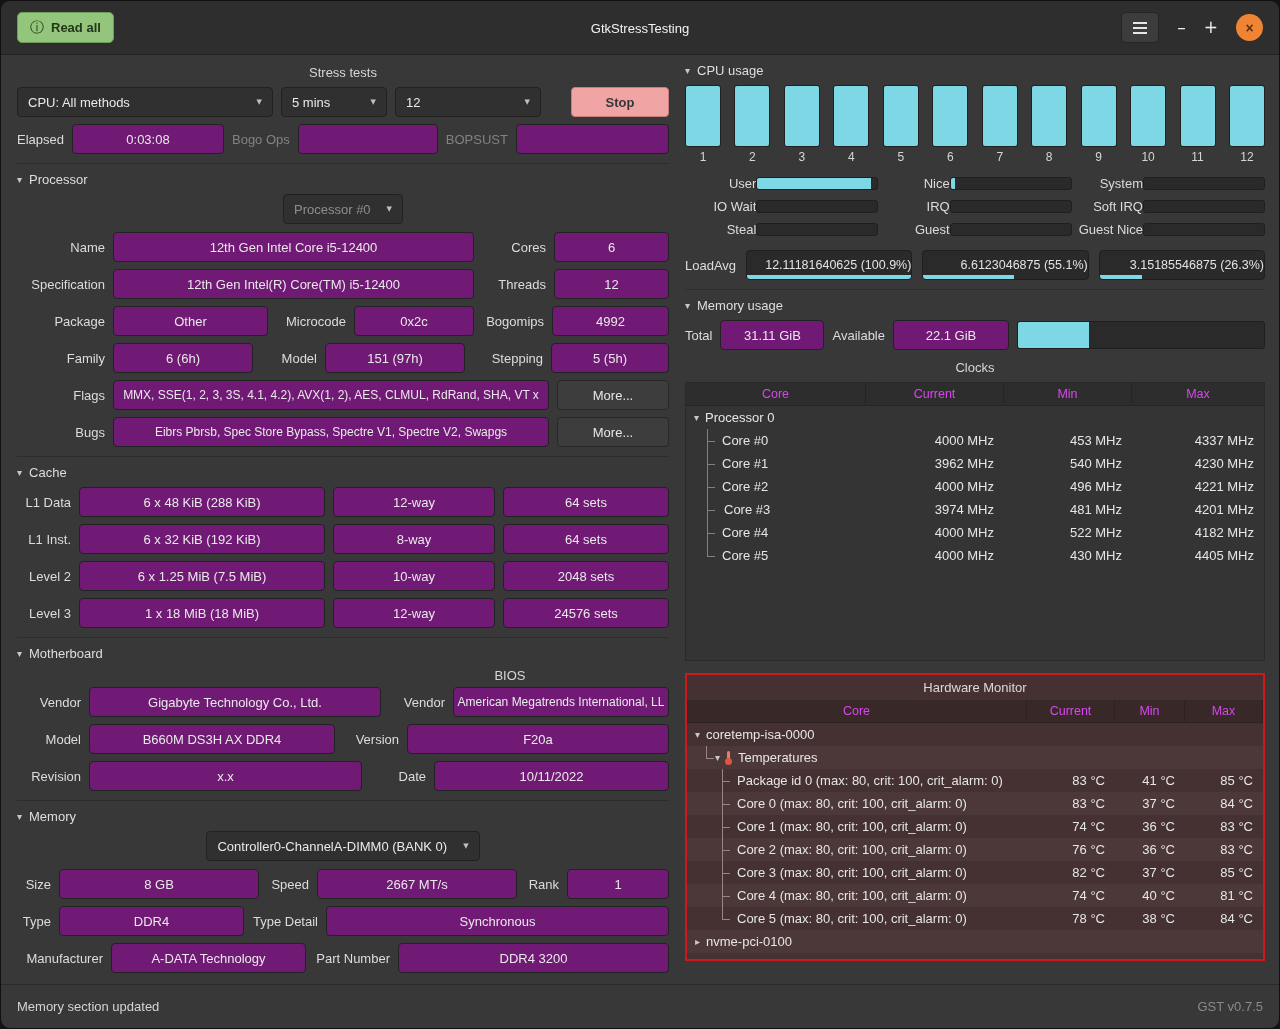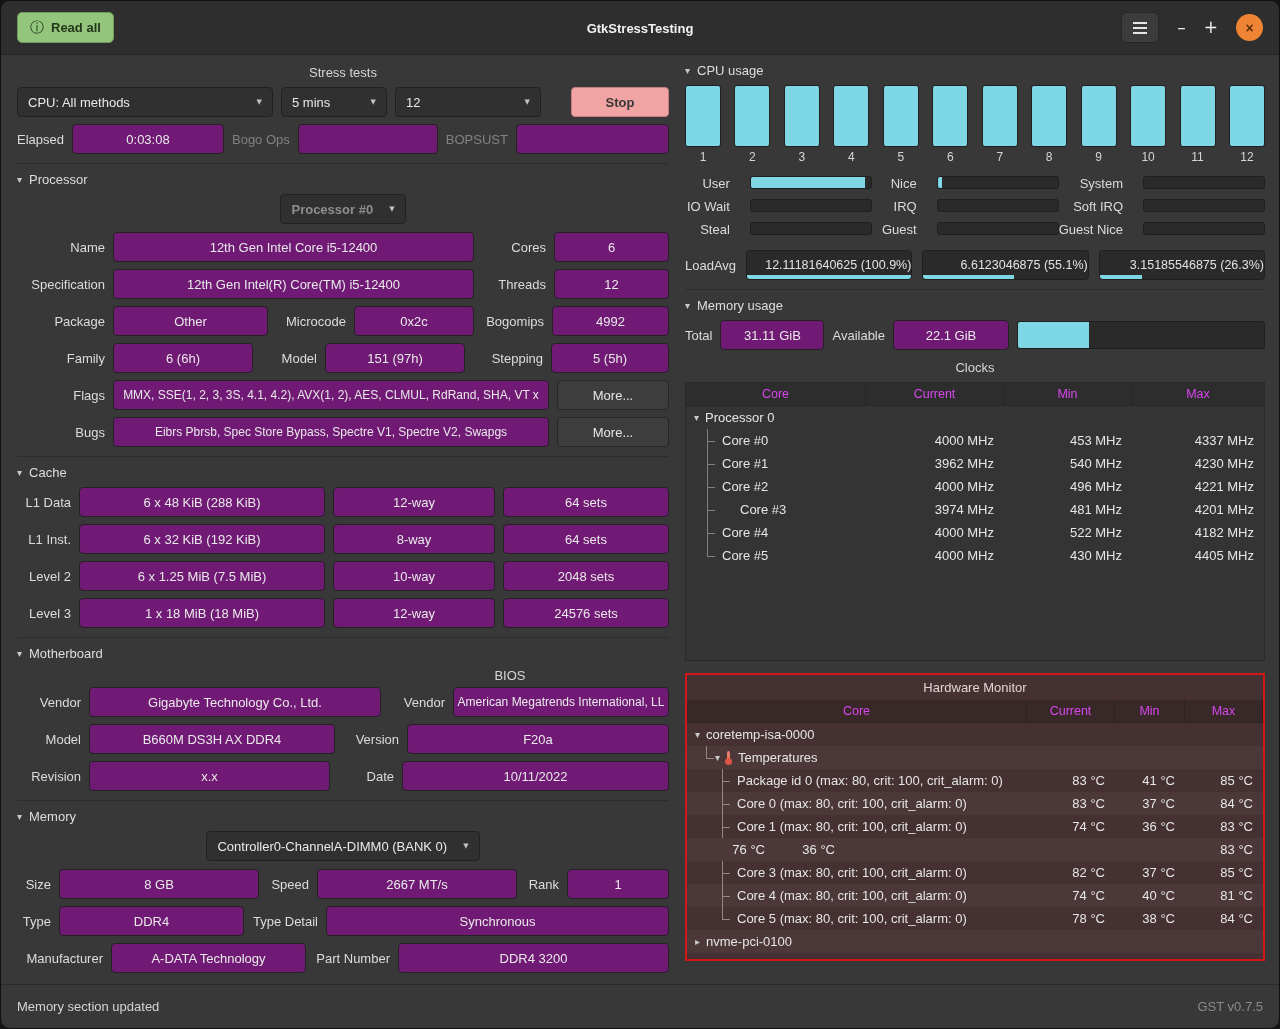--- a/index.html
+++ b/index.html
@@ -4,21 +4,21 @@
 <style>
   * { box-sizing:border-box; margin:0; padding:0; }
   html,body { width:1280px; height:1029px; }
   body { background:#141414; font-family:"Liberation Sans","DejaVu Sans",sans-serif; font-size:13px; color:#e2e2e2; }
   .window { position:absolute; inset:0; border-radius:10px; background:#383838; display:flex; flex-direction:column; overflow:hidden; border:1px solid #101010; }
 
   
   .titlebar { flex:none; height:54px; background:#2e2e2e; border-bottom:1px solid #232323; display:flex; align-items:center; padding:0 16px; position:relative; }
   .btn-readall { display:inline-flex; align-items:center; gap:7px; height:31px; padding:0 12px; background:#93c57c; border:1px solid #6f9c59; border-radius:5px; color:#23371a; font-weight:700; font-size:13px; cursor:pointer; }
   .btn-readall .ic { font-family:"DejaVu Sans",sans-serif; font-size:14px; font-weight:400; }
-  .win-title { position:absolute; left:50%; top:50%; transform:translate(-50%,-50%); font-weight:700; color:#f2f2f2; font-size:13px; }
+  .win-title { position:absolute; left:50%; top:50%; transform:translate(-50%,-50%); font-weight:400; color:#f2f2f2; font-size:13px; }
   .tb-right { margin-left:auto; display:flex; align-items:center; gap:18px; }
   .btn-menu { width:38px; height:31px; background:#3c3c3c; border:1px solid #262626; border-radius:5px; display:flex; align-items:center; justify-content:center; cursor:pointer; }
   .hamb { display:flex; flex-direction:column; gap:3px; }
   .hamb i { display:block; width:14px; height:2px; background:#e6e6e6; }
   .btn-flat { background:none; border:none; color:#ececec; font-size:17px; cursor:pointer; line-height:1; font-family:"DejaVu Sans",sans-serif; }
   .btn-close { width:27px; height:27px; border-radius:50%; background:#ef8434; border:none; color:#5d3208; font-size:14px; font-weight:700; display:flex; align-items:center; justify-content:center; cursor:pointer; }
 
   
   .content { flex:1; display:flex; gap:16px; padding:8px 14px 0 16px; overflow:hidden; }
   .col-left { width:652px; flex:none; }
@@ -30,34 +30,34 @@
   .sep { border:none; border-top:1px solid #2d2d2d; margin:9px 0 0; }
 
   .row { display:flex; align-items:center; gap:8px; margin-bottom:7px; }
   .lbl { color:#dcdcdc; text-align:right; flex:none; white-space:nowrap; }
   .lbl.dim { color:#828282; }
   .fld { height:30px; background:#701a75; border:1px solid #222; border-radius:4px; display:flex; align-items:center; justify-content:center; color:#e9e9e9; flex:none; white-space:nowrap; overflow:hidden; padding:0 4px; }
   .fld.small { font-size:12px; }
   .flex1 { flex:1 1 auto !important; width:auto !important; }
   .combo { height:30px; background:#303030; border:1px solid #212121; border-radius:4px; display:inline-flex; align-items:center; gap:8px; padding:0 10px; color:#e9e9e9; cursor:pointer; flex:none; }
   .combo .arr { font-family:"DejaVu Sans",sans-serif; font-size:7px; color:#c0c0c0; margin-left:auto; padding-left:8px; }
-  .combo.disabled { color:#8e8e8e;font-weight:bold; }
+  .combo.disabled { color:#8e8e8e; }
   .combo.fit { margin:0 auto 8px; display:flex; width:fit-content; }
   .btn { height:30px; background:#3d3d3d; border:1px solid #272727; border-radius:4px; color:#e6e6e6; cursor:pointer; font-size:13px; }
   .btn-stop { width:98px; background:#f0a4a4; border:1px solid #c87e7e; color:#383838; font-weight:700; margin-left:auto; }
 
   
   .bars { display:flex; justify-content:space-between; margin-top:2px; }
   .bar-slot { width:36px; text-align:center; }
   .bar { height:62px; background:#2a2a2a; border:1px solid #212121; border-radius:3px; display:flex; align-items:flex-end; overflow:hidden; }
   .bar .fillv { width:100%; background:#7ed7e4; }
   .bar-n { margin-top:3px; font-size:12px; color:#d6d6d6; }
 
   .meters { display:grid; grid-template-columns:1fr 1fr 1fr; row-gap:8px; margin-top:12px; }
-  .meter { display:flex; align-items:flex-start; justify-content:flex-end; gap:20px; }
+  .meter { display:flex; align-items:center; justify-content:flex-end; gap:0; }
   .trough { width:122px; height:13px; background:#2a2a2a; border:1px solid #1f1f1f; border-radius:3px; overflow:hidden; flex:none; }
   .trough .fill { height:100%; background:#7ed7e4; }
 
   .loadavg { display:flex; align-items:center; gap:10px; margin-top:13px; }
   .la-box { flex:1; height:30px; background:#2a2a2a; border:1px solid #1f1f1f; border-radius:4px; position:relative; display:flex; align-items:center; justify-content:flex-end; font-size:12.5px; overflow:hidden; }
   .la-fill { position:absolute; left:0; bottom:0; height:4px; background:#7ed7e4; }
 
   .level { flex:1; height:28px; background:#2a2a2a; border:1px solid #1f1f1f; border-radius:3px; overflow:hidden; }
   .level .fill { height:100%; background:#7ed7e4; }
 
@@ -241,21 +241,21 @@
         <div class="fld small flex1">American Megatrends International, LL</div>
       </div>
       <div class="row">
         <span class="lbl" style="width:64px">Model</span>
         <div class="fld" style="width:246px">B660M DS3H AX DDR4</div>
         <span class="lbl" style="width:56px">Version</span>
         <div class="fld flex1">F20a</div>
       </div>
       <div class="row">
         <span class="lbl" style="width:64px">Revision</span>
-        <div class="fld" style="width:241px">x.x</div>
+        <div class="fld" style="width:273px">x.x</div>
         <span class="lbl" style="width:56px">Date</span>
         <div class="fld flex1">10/11/2022</div>
       </div>
       <hr class="sep">
 
       <div class="expander">
         <span class="tri">▾</span>
         <span>Memory</span>
       </div>
       <div class="combo fit">
@@ -493,21 +493,21 @@
                 <span class="conn"></span>
                 <span style="margin-left:6px">Core #2</span>
               </div>
             <div class="td num" style="width:138px">4000 MHz</div>
             <div class="td num" style="width:128px">496 MHz</div>
             <div class="td num flex1">4221 MHz</div>
           </div>
           <div class="tr">
             <div class="td core" style="width:180px;padding-left:14px">
                 <span class="conn"></span>
-                <span style="margin-left:24px">Core #3</span>
+                <span style="margin-left:8px">Core #3</span>
               </div>
             <div class="td num" style="width:138px">3974 MHz</div>
             <div class="td num" style="width:128px">481 MHz</div>
             <div class="td num flex1">4201 MHz</div>
           </div>
           <div class="tr">
             <div class="td core" style="width:180px;padding-left:14px">
                 <span class="conn"></span>
                 <span style="margin-left:6px">Core #4</span>
               </div>
@@ -571,20 +571,24 @@
           <div class="tr">
             <div class="td core" style="width:340px;padding-left:28px">
                 <span class="conn"></span>
                 <span style="margin-left:6px">Core 1 (max: 80, crit: 100, crit_alarm: 0)</span>
               </div>
             <div class="td num" style="width:88px">74 °C</div>
             <div class="td num" style="width:70px">36 °C</div>
             <div class="td num flex1">83 °C</div>
           </div>
           <div class="tr">
+            <div class="td core" style="width:340px;padding-left:28px">
+                <span class="conn"></span>
+                <span style="margin-left:6px">Core 2 (max: 80, crit: 100, crit_alarm: 0)</span>
+              </div>
             <div class="td num" style="width:88px">76 °C</div>
             <div class="td num" style="width:70px">36 °C</div>
             <div class="td num flex1">83 °C</div>
           </div>
           <div class="tr">
             <div class="td core" style="width:340px;padding-left:28px">
                 <span class="conn"></span>
                 <span style="margin-left:6px">Core 3 (max: 80, crit: 100, crit_alarm: 0)</span>
               </div>
             <div class="td num" style="width:88px">82 °C</div>

